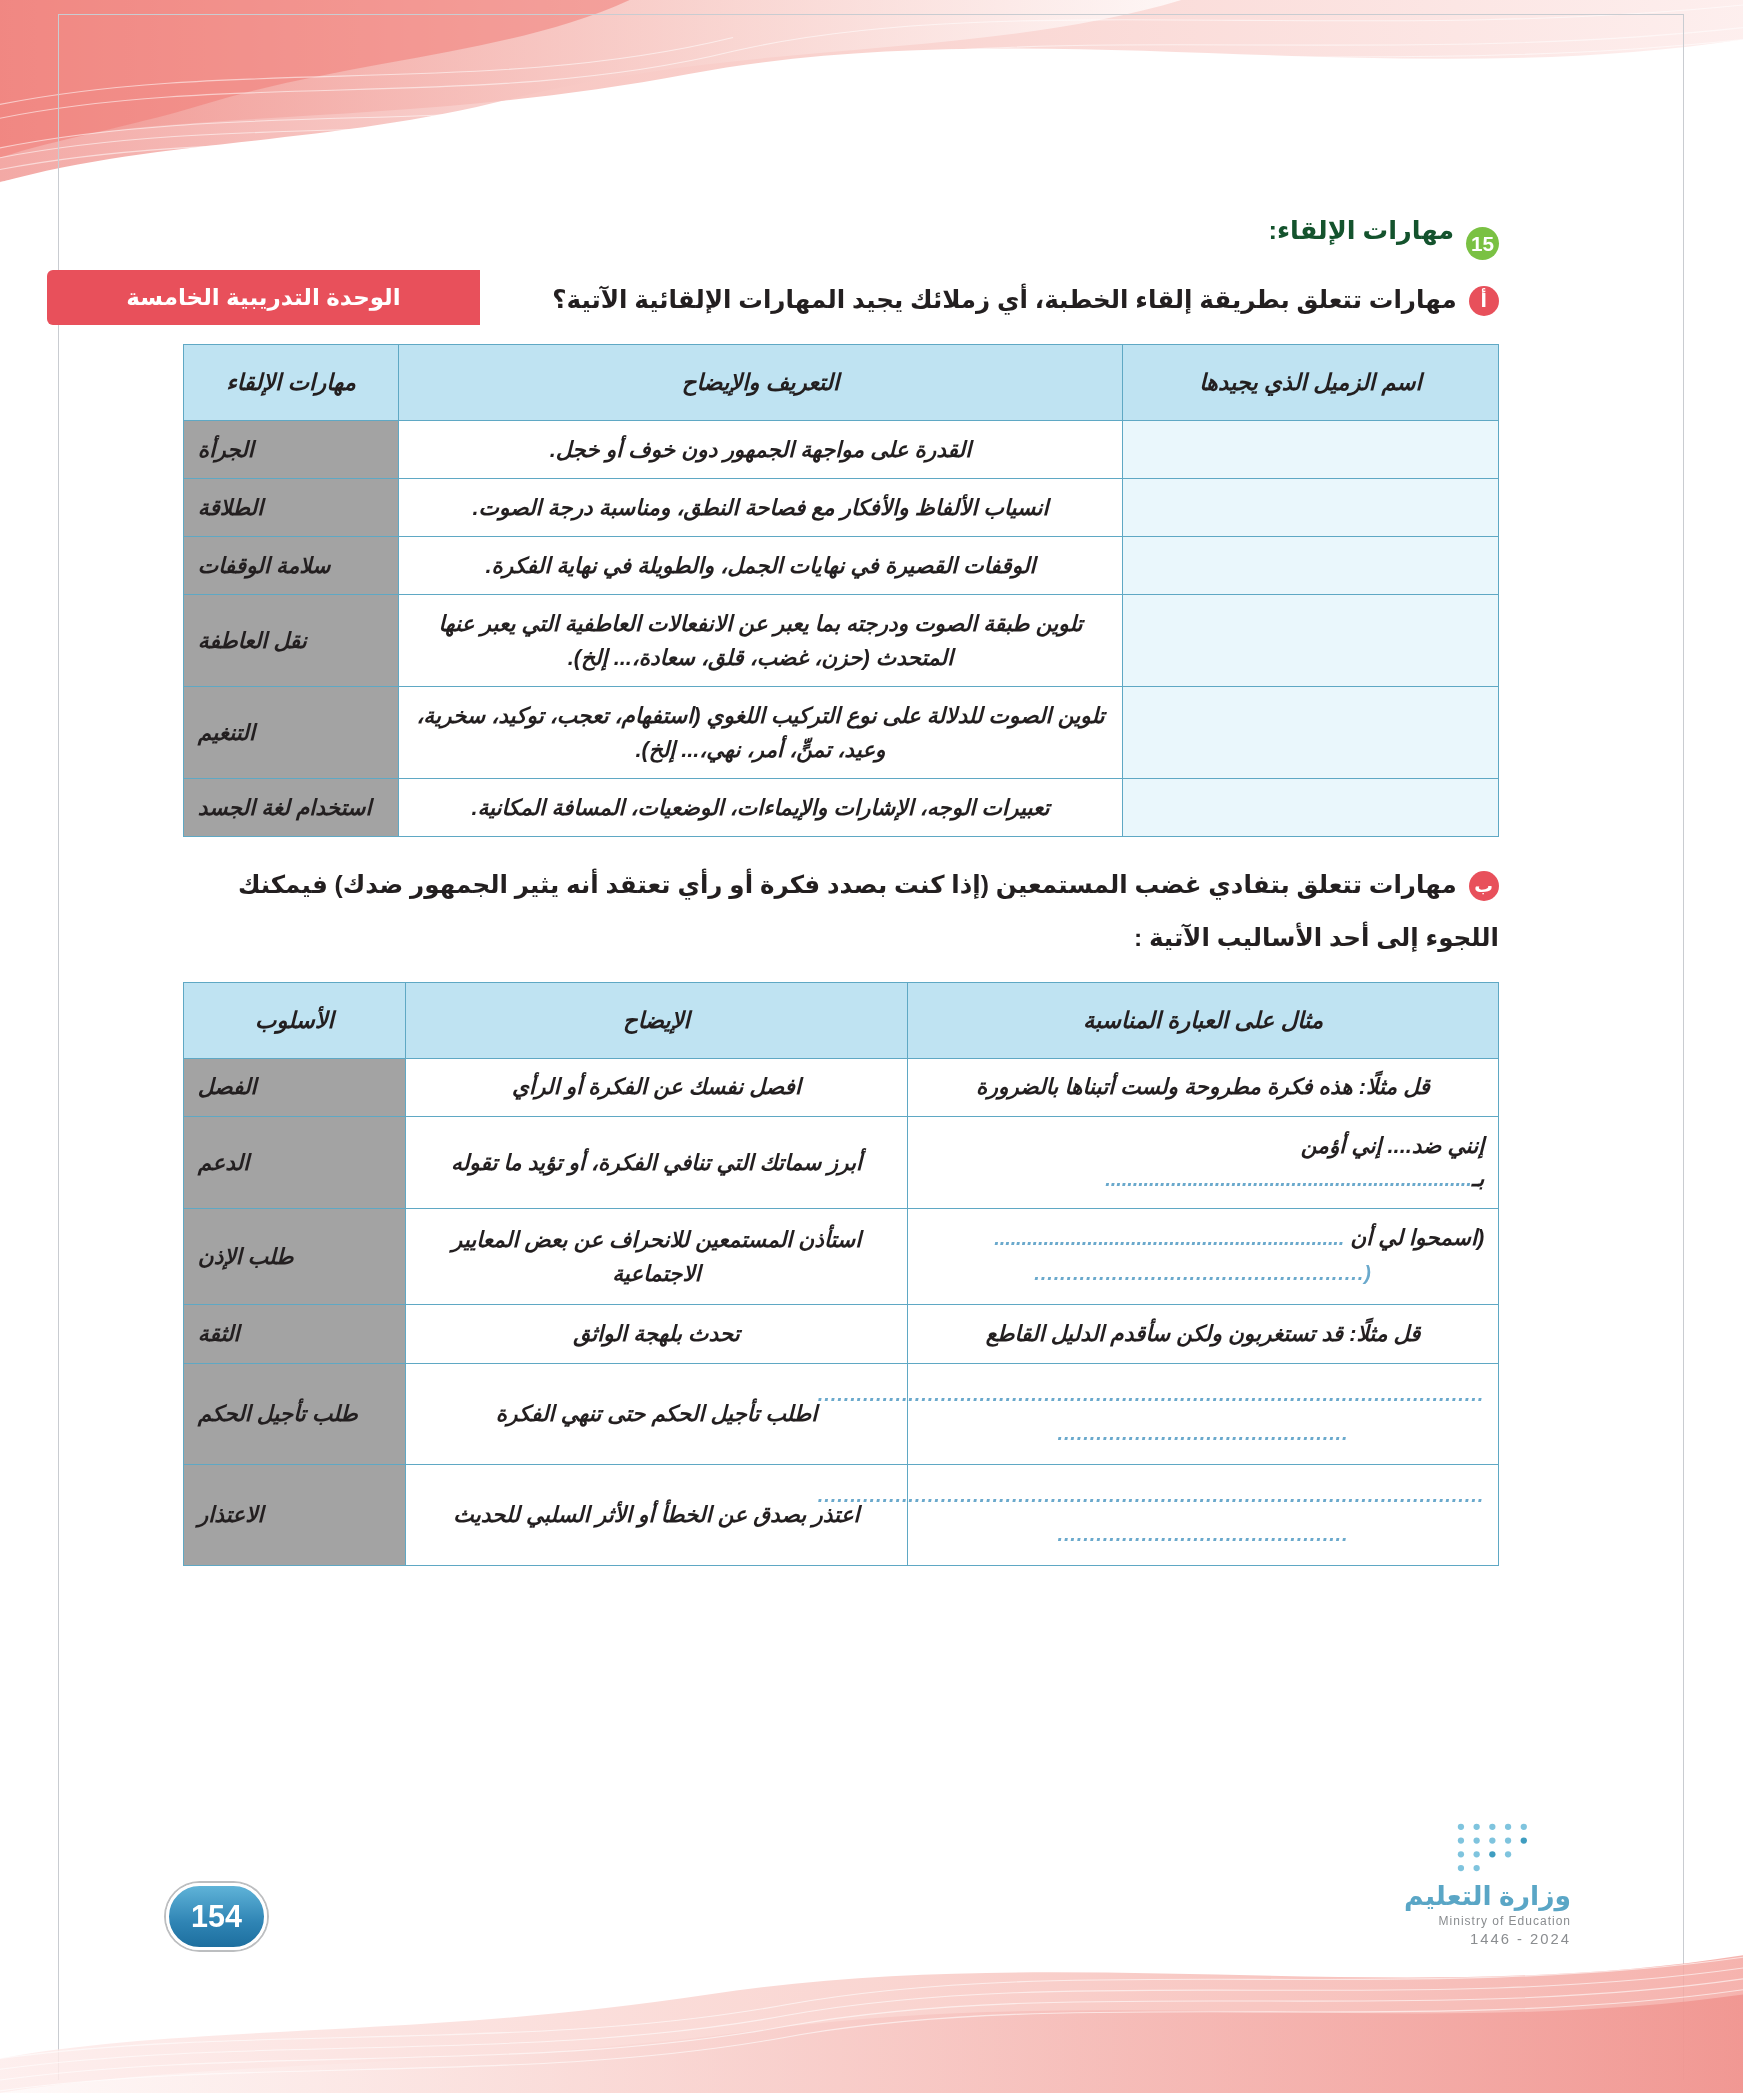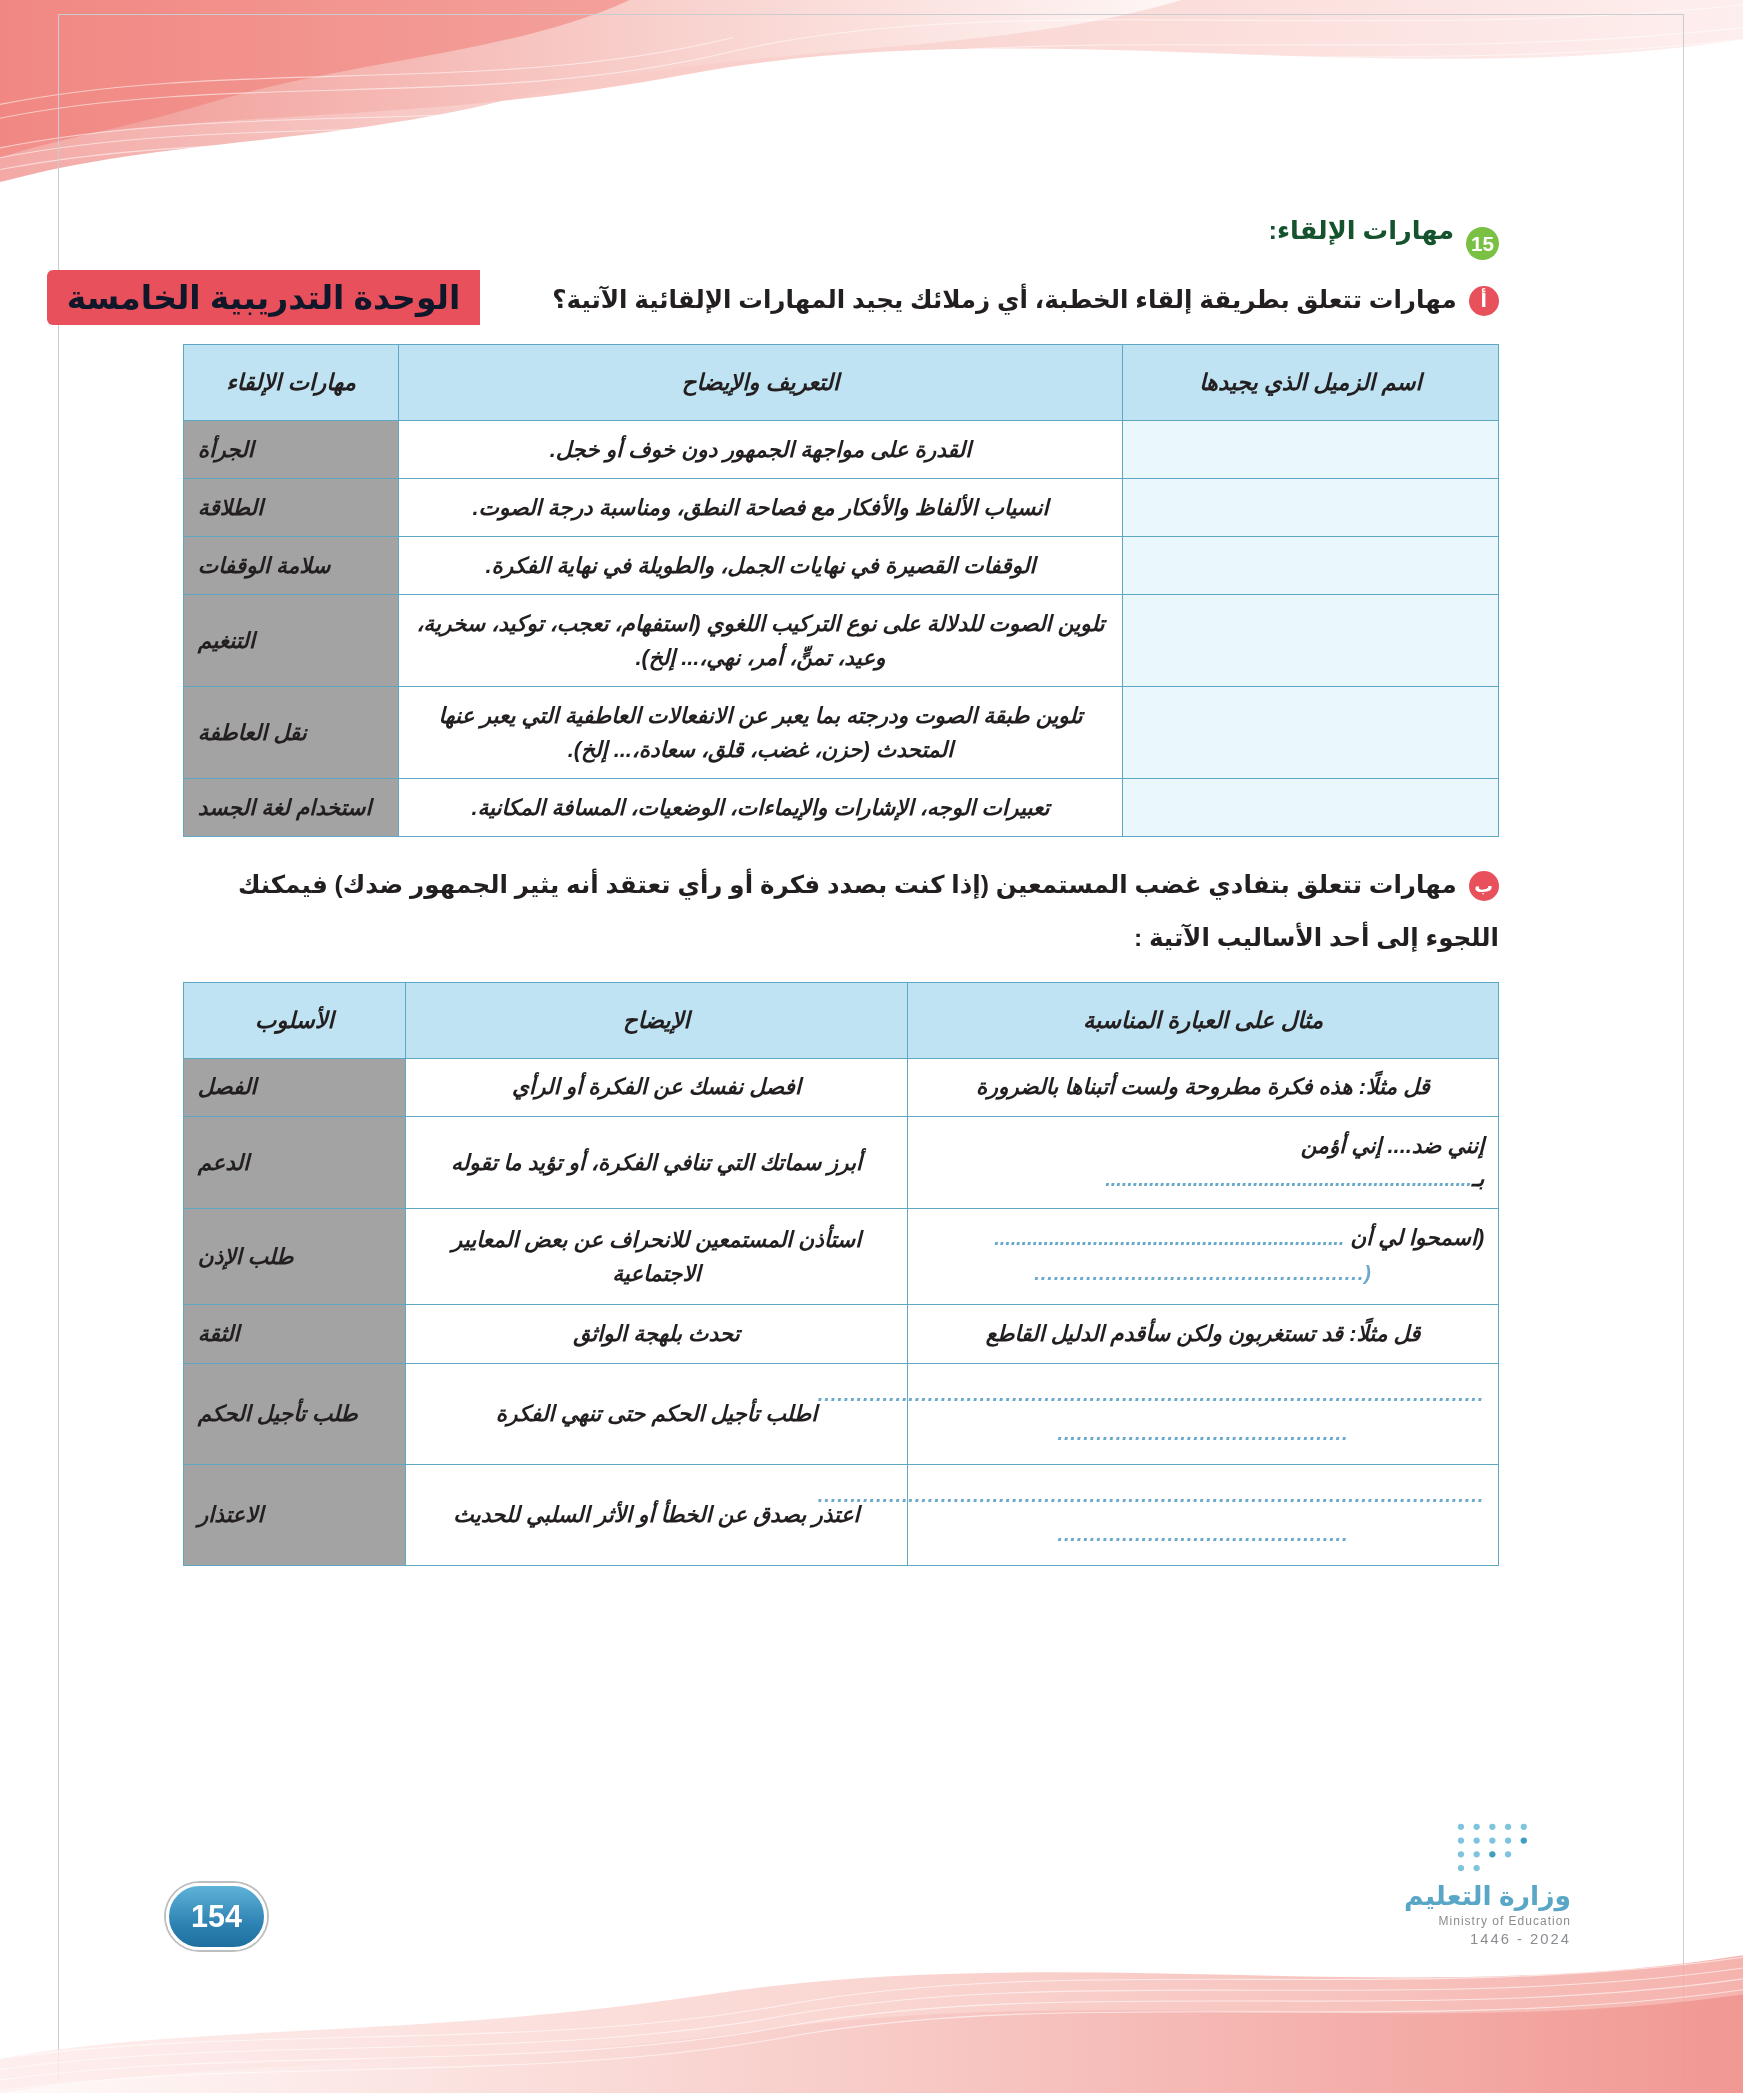--- a/index.html
+++ b/index.html
@@ -53,22 +53,22 @@
   .unit-banner {
     position: absolute;
     top: 135px;
     left: 0px;
     right: 59px;
     width: 433px;
     margin-right: auto;
     height: 55px;
     background: #e8505b;
     border-radius: 5.9px 0 0 5.9px;
-    color: #0f172a;
-    font-size: 33px;
+    color: #ffffff;
+    font-size: 23px;
     font-weight: bold;
     display: flex;
     align-items: center;
     justify-content: center;
     letter-spacing: 0px;
   }
   .unit-banner-wrap {
     position: absolute;
     top: 135px;
     right: 1263px;
@@ -332,27 +332,27 @@
           <td class="desc">انسياب الألفاظ والأفكار مع فصاحة النطق، ومناسبة درجة الصوت.</td>
           <td class="label">الطلاقة</td>
         </tr>
         <tr>
           <td class="blank"></td>
           <td class="desc">الوقفات القصيرة في نهايات الجمل، والطويلة في نهاية الفكرة.</td>
           <td class="label">سلامة الوقفات</td>
         </tr>
         <tr>
           <td class="blank"></td>
+          <td class="desc">تلوين طبقة الصوت ودرجته بما يعبر عن الانفعالات العاطفية التي يعبر عنها المتحدث (حزن، غضب، قلق، سعادة،... إلخ).</td>
+          <td class="label">نقل العاطفة</td>
+        </tr>
+        <tr>
+          <td class="blank"></td>
           <td class="desc">تلوين الصوت للدلالة على نوع التركيب اللغوي (استفهام، تعجب، توكيد، سخرية، وعيد، تمنٍّ، أمر، نهي،... إلخ).</td>
           <td class="label">التنغيم</td>
-        </tr>
-        <tr>
-          <td class="blank"></td>
-          <td class="desc">تلوين طبقة الصوت ودرجته بما يعبر عن الانفعالات العاطفية التي يعبر عنها المتحدث (حزن، غضب، قلق، سعادة،... إلخ).</td>
-          <td class="label">نقل العاطفة</td>
         </tr>
         <tr>
           <td class="blank"></td>
           <td class="desc">تعبيرات الوجه، الإشارات والإيماءات، الوضعيات، المسافة المكانية.</td>
           <td class="label">استخدام لغة الجسد</td>
         </tr>
       </tbody>
     </table>
 
     <div class="q-line sub-q" style="margin-top:29.6px;">

